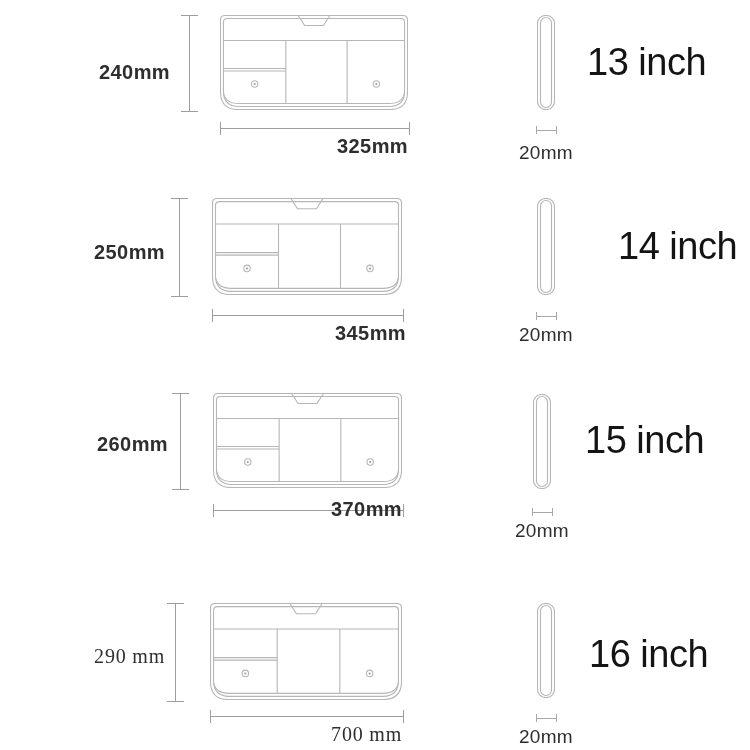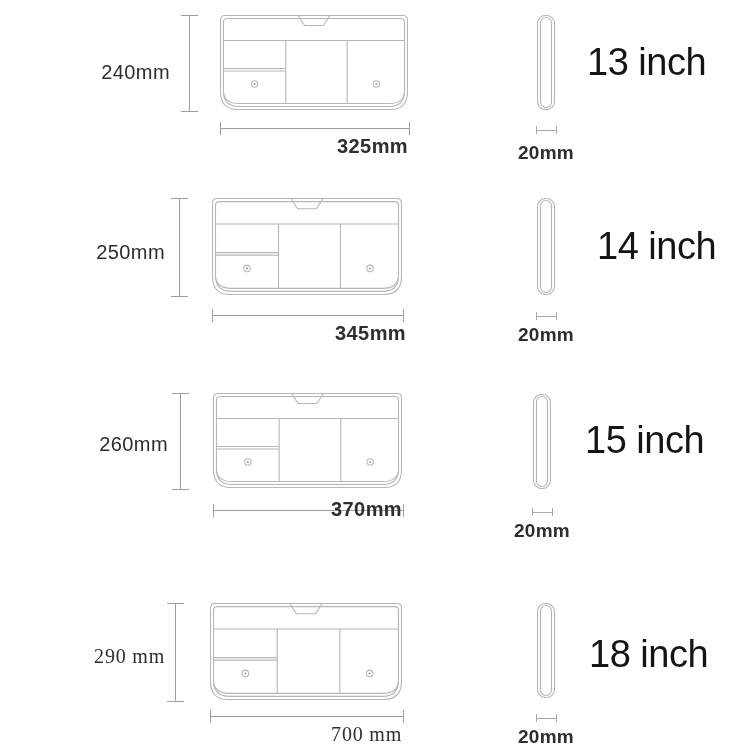--- a/index.html
+++ b/index.html
@@ -19,29 +19,29 @@
     background:linear-gradient(#9e9e9e,#9e9e9e) 0 50%/100% 1px no-repeat;
   }
   .pdim{
     position:absolute;height:8px;width:19px;
     border-left:1px solid #a8a8a8;border-right:1px solid #a8a8a8;
     background:linear-gradient(#a8a8a8,#a8a8a8) 0 50%/100% 1px no-repeat;
   }
   
   .hlabel{
     position:absolute;width:110px;text-align:right;transform:translateY(-50%);
-    font-size:20px;font-weight:400;color:#2e2e2e;letter-spacing:.4px;white-space:nowrap;
+    font-size:20px;font-weight:700;color:#2e2e2e;letter-spacing:.4px;white-space:nowrap;
   }
   .wlabel{
     position:absolute;text-align:right;
     font-size:20px;font-weight:700;color:#2e2e2e;letter-spacing:.4px;white-space:nowrap;
   }
   .dlabel{
     position:absolute;width:80px;text-align:center;
-    font-size:19px;font-weight:700;color:#2e2e2e;letter-spacing:.3px;white-space:nowrap;
+    font-size:19px;font-weight:400;color:#2e2e2e;letter-spacing:.3px;white-space:nowrap;
   }
   .serif{
     font-family:"Liberation Serif", serif;font-weight:400;letter-spacing:.8px;
   }
   .inch{
     position:absolute;transform:translateY(-50%);
     font-size:38px;font-weight:400;color:#141414;letter-spacing:-.5px;white-space:nowrap;text-align:right;
   }
   .art{position:absolute;}
   svg{display:block;}
@@ -97,21 +97,21 @@
     <svg class="art" style="left:212px;top:198px" width="190" height="97" viewBox="0 0 190 95" preserveAspectRatio="none">
         <use href="#bag-art"></use>
       </svg>
     <div class="hdim" style="left:212px;top:309px;width:190px"></div>
     <div class="wlabel" style="left:216px;top:322px;width:190px">345mm</div>
     <svg class="art" style="left:537px;top:198px" width="18" height="97" viewBox="0 0 18 95" preserveAspectRatio="none">
         <use href="#pill-art"></use>
       </svg>
     <div class="pdim" style="left:536px;top:312px"></div>
     <div class="dlabel" style="left:506px;top:324px">20mm</div>
-    <div class="inch" style="left:597px;top:246px">14 inch</div>
+    <div class="inch" style="left:618px;top:246px">14 inch</div>
   </div>
 
   <div>
     <div class="hlabel" style="left:58px;top:444px">260mm</div>
     <div class="vdim" style="left:172px;top:393px;height:95px"></div>
     <svg class="art" style="left:213px;top:393px" width="189" height="95" viewBox="0 0 190 95" preserveAspectRatio="none">
         <use href="#bag-art"></use>
       </svg>
     <div class="hdim" style="left:213px;top:504px;width:189px"></div>
     <div class="wlabel" style="left:213px;top:498px;width:189px">370mm</div>
@@ -129,16 +129,16 @@
     <svg class="art" style="left:210px;top:603px" width="192" height="97" viewBox="0 0 190 95" preserveAspectRatio="none">
         <use href="#bag-art"></use>
       </svg>
     <div class="hdim" style="left:210px;top:710px;width:192px"></div>
     <div class="wlabel serif" style="left:210px;top:723px;width:192px">700 mm</div>
     <svg class="art" style="left:537px;top:603px" width="18" height="95" viewBox="0 0 18 95" preserveAspectRatio="none">
         <use href="#pill-art"></use>
       </svg>
     <div class="pdim" style="left:536px;top:714px"></div>
     <div class="dlabel" style="left:506px;top:726px">20mm</div>
-    <div class="inch" style="left:589px;top:654px">18 inch</div>
+    <div class="inch" style="left:589px;top:654px">16 inch</div>
   </div>
 
 </div>
 
 </body></html>

